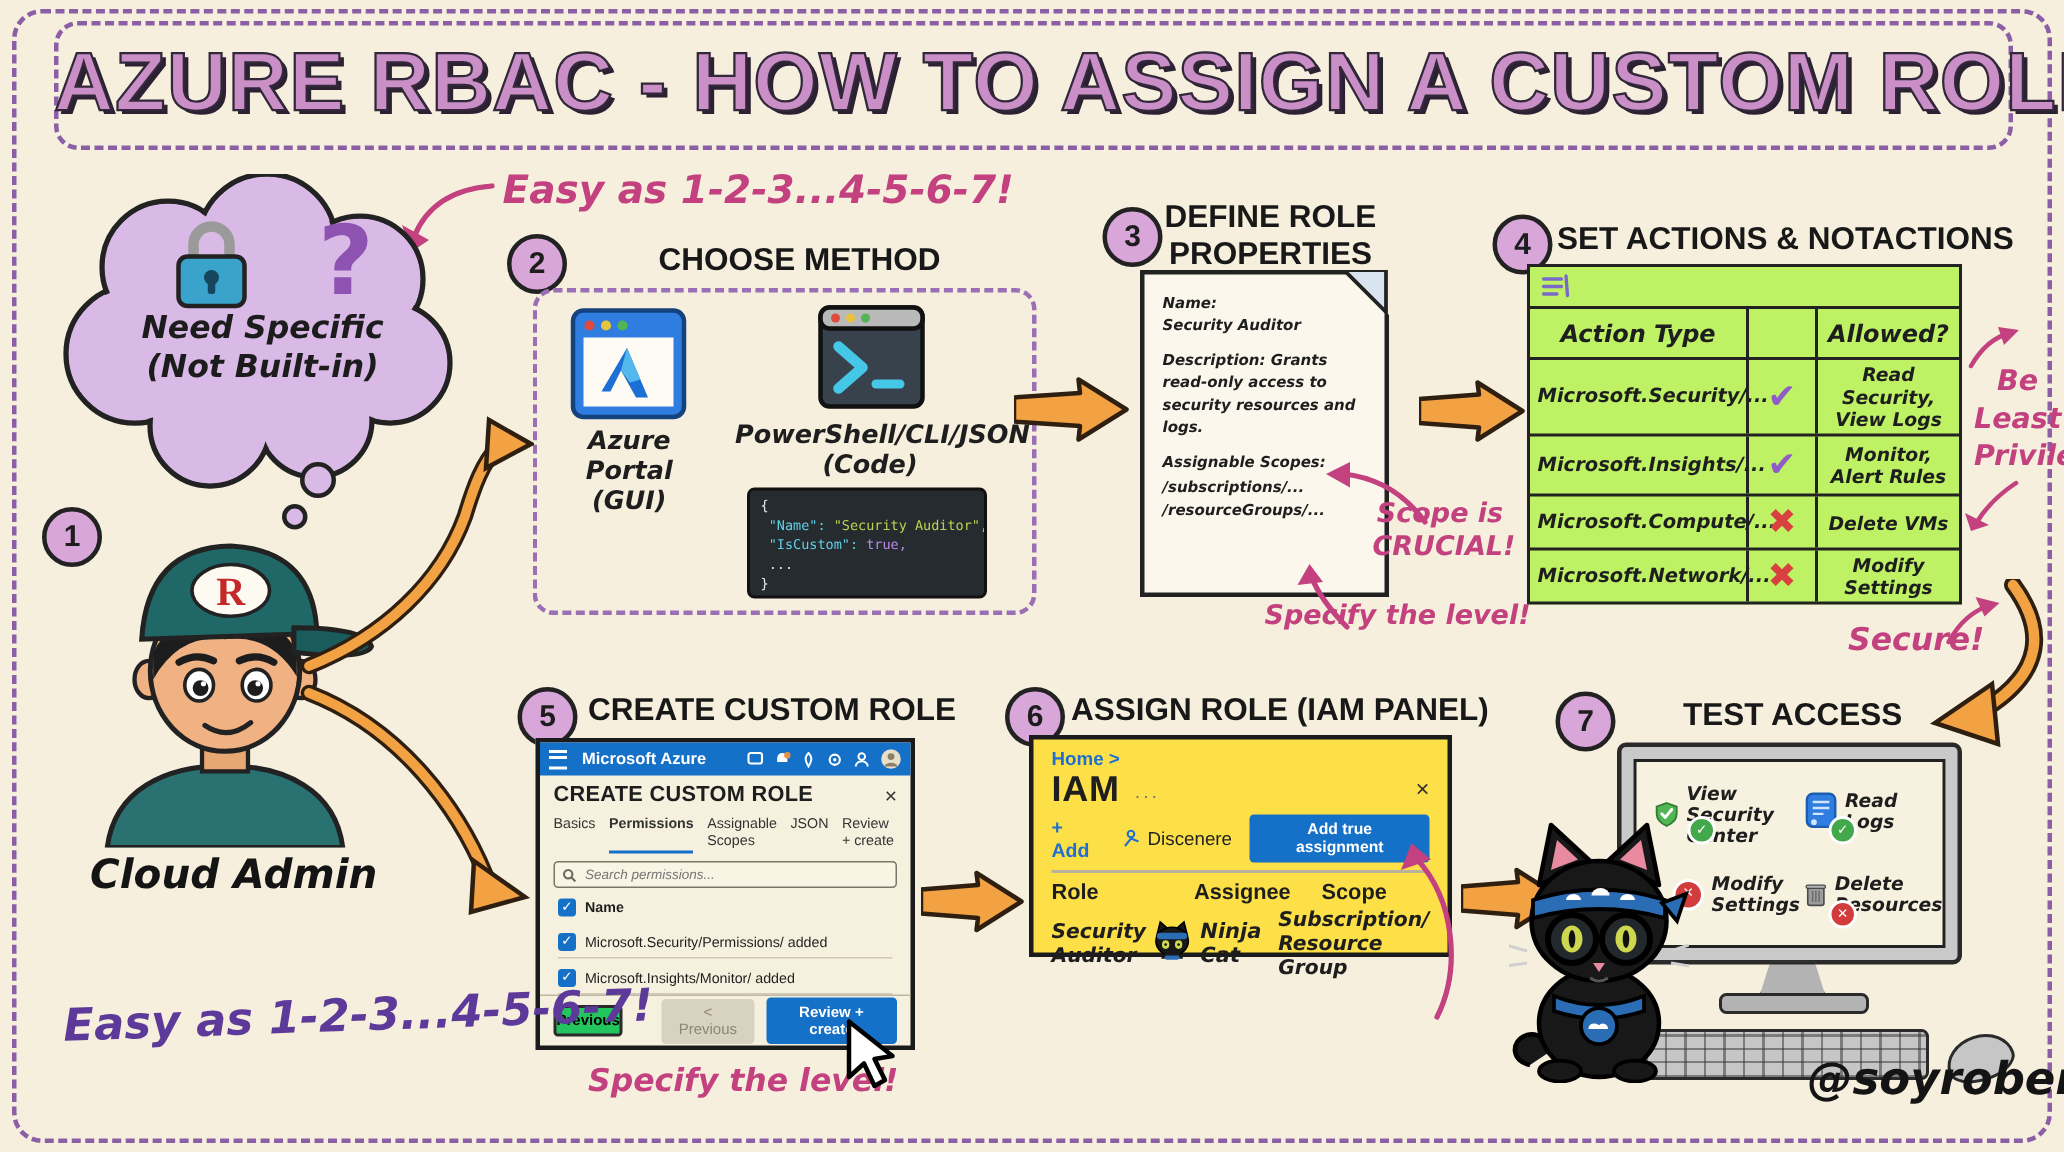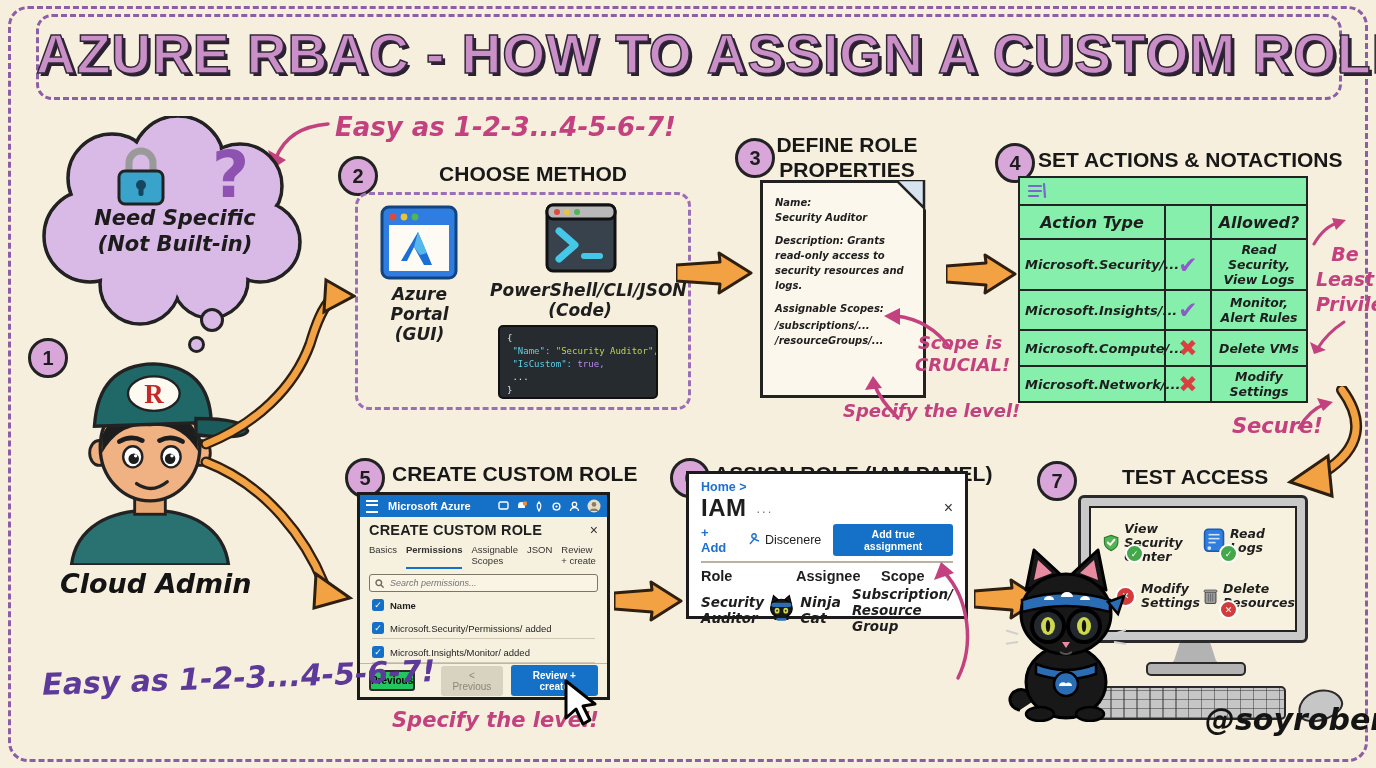--- a/index.html
+++ b/index.html
@@ -27,21 +27,21 @@
   .s2-box{left:355px;top:192px;width:330px;height:212px;border:3px dashed #9b6fb5;border-radius:14px;}
   .opt-label{font-size:17px;line-height:20px;text-align:center;}
   .code-block{left:498px;top:325px;width:160px;height:74px;background:#262b30;border:2.5px solid #111;
               border-radius:5px;font-family:"DejaVu Sans Mono",monospace;font-size:9px;line-height:13px;
               color:#e8e8e8;padding:5px 7px;box-sizing:border-box;white-space:nowrap;overflow:hidden;}
   .ck{color:#5fd0e4;} .cs{color:#bcd24e;} .cb{color:#b88ae8;}
   
   .doc{left:760px;top:180px;width:160px;height:212px;background:#fbf7ec;border:3px solid #222;}
   .doc-text{font-size:10px;line-height:15px;}
   
-  .s4-table{left:1018px;top:176px;width:290px;background:#86efac;border:2.5px solid #222;box-sizing:border-box;}
+  .s4-table{left:1018px;top:176px;width:290px;background:#bef264;border:2.5px solid #222;box-sizing:border-box;}
   .s4-band{height:26px;border-bottom:2.5px solid #222;display:flex;align-items:center;padding-left:6px;}
   .s4-hrow,.s4-row{display:flex;border-bottom:2px solid #222;}
   .s4-row:last-child{border-bottom:none;}
   .s4-c1{width:146px;border-right:2px solid #222;display:flex;align-items:center;padding:2px 5px;box-sizing:border-box;
          font-size:13px;}
   .s4-c2{width:44px;border-right:2px solid #222;display:flex;align-items:center;justify-content:center;}
   .s4-c3{flex:1;display:flex;align-items:center;justify-content:center;text-align:center;font-size:12.5px;padding:2px;}
   .s4-hrow{min-height:32px;}
   .s4-hrow .s4-c1,.s4-hrow .s4-c3{font-size:16px;justify-content:center;}
   .mark{font-family:"DejaVu Sans",sans-serif;font-size:23px;font-weight:bold;}
@@ -67,29 +67,29 @@
   .chk-row{display:flex;align-items:center;gap:6px;margin:7px 12px 0 12px;padding-bottom:4px;font-size:9.5px;}
   .chk-row.bordered{border-bottom:1.5px solid #cfc8b4;}
   .chk{width:12px;height:12px;background:#1570c8;border-radius:2.5px;color:#fff;font-size:9px;line-height:12px;
        text-align:center;flex:0 0 auto;font-family:"DejaVu Sans",sans-serif;}
   .win5-footer{position:absolute;left:0;bottom:0;width:100%;border-top:1.5px solid #bdb6a2;height:34px;
                display:flex;align-items:center;padding:0 9px;box-sizing:border-box;gap:8px;}
   .btn-outline{border:2px solid #2b2b2b;background:#22c55e;font-weight:bold;font-size:10px;padding:3px 0;border-radius:3px;}
   .btn-gray{border:none;background:#d8d2c0;color:#8d8776;font-size:10px;padding:4px 10px;border-radius:3px;margin-left:18px;}
   .btn-blue{border:none;background:#1570c8;color:#fff;font-weight:bold;font-size:10px;padding:4.5px 11px;border-radius:3px;margin-left:auto;}
   
-  .win6{left:686px;top:471px;width:282px;height:148px;background:#ffffff;border:3px solid #1b1b1b;box-sizing:border-box;padding:6px 12px;}
+  .win6{left:686px;top:490px;width:282px;height:148px;background:#fde047;border:3px solid #1b1b1b;box-sizing:border-box;padding:6px 12px;}
   .crumb{color:#1f6fd0;font-weight:bold;font-size:12.5px;}
   .iam-row{display:flex;align-items:center;gap:10px;}
   .iam-title{font-weight:800;font-size:24px;letter-spacing:.5px;}
   .iam-dots{color:#777;font-size:13px;letter-spacing:2px;}
   .iam-close{margin-left:auto;font-size:16px;color:#333;}
   .iam-toolbar{display:flex;align-items:center;gap:12px;margin-top:2px;padding-bottom:5px;border-bottom:2px solid #b9b29c;}
   .tb-add{color:#1f6fd0;font-weight:bold;font-size:13px;}
-  .tb-discover{display:flex;gap:4px;font-size:12.5px;color:#222;}
+  .tb-discover{display:flex;align-items:center;gap:4px;font-size:12.5px;color:#222;}
   .btn-assign{margin-left:auto;background:#1570c8;color:#fff;font-weight:bold;font-size:10.5px;border:none;
               border-radius:3px;padding:4px 9px;}
   .iam-cols{display:flex;font-weight:800;font-size:14.5px;margin-top:5px;}
   .iam-data{display:flex;align-items:center;margin-top:2px;}
   .iam-c1{width:95px;} .iam-c2{width:85px;} .iam-c3{flex:1;}
   
   .monitor{left:1078px;top:495px;width:230px;height:148px;background:#c9c9c9;border:3px solid #2a2a2a;border-radius:6px;
            box-sizing:border-box;padding:8px;}
   .mscreen{width:100%;height:100%;background:#f7f1df;border:2.5px solid #222;box-sizing:border-box;position:relative;}
   .mitem{position:absolute;display:flex;align-items:center;gap:5px;}

